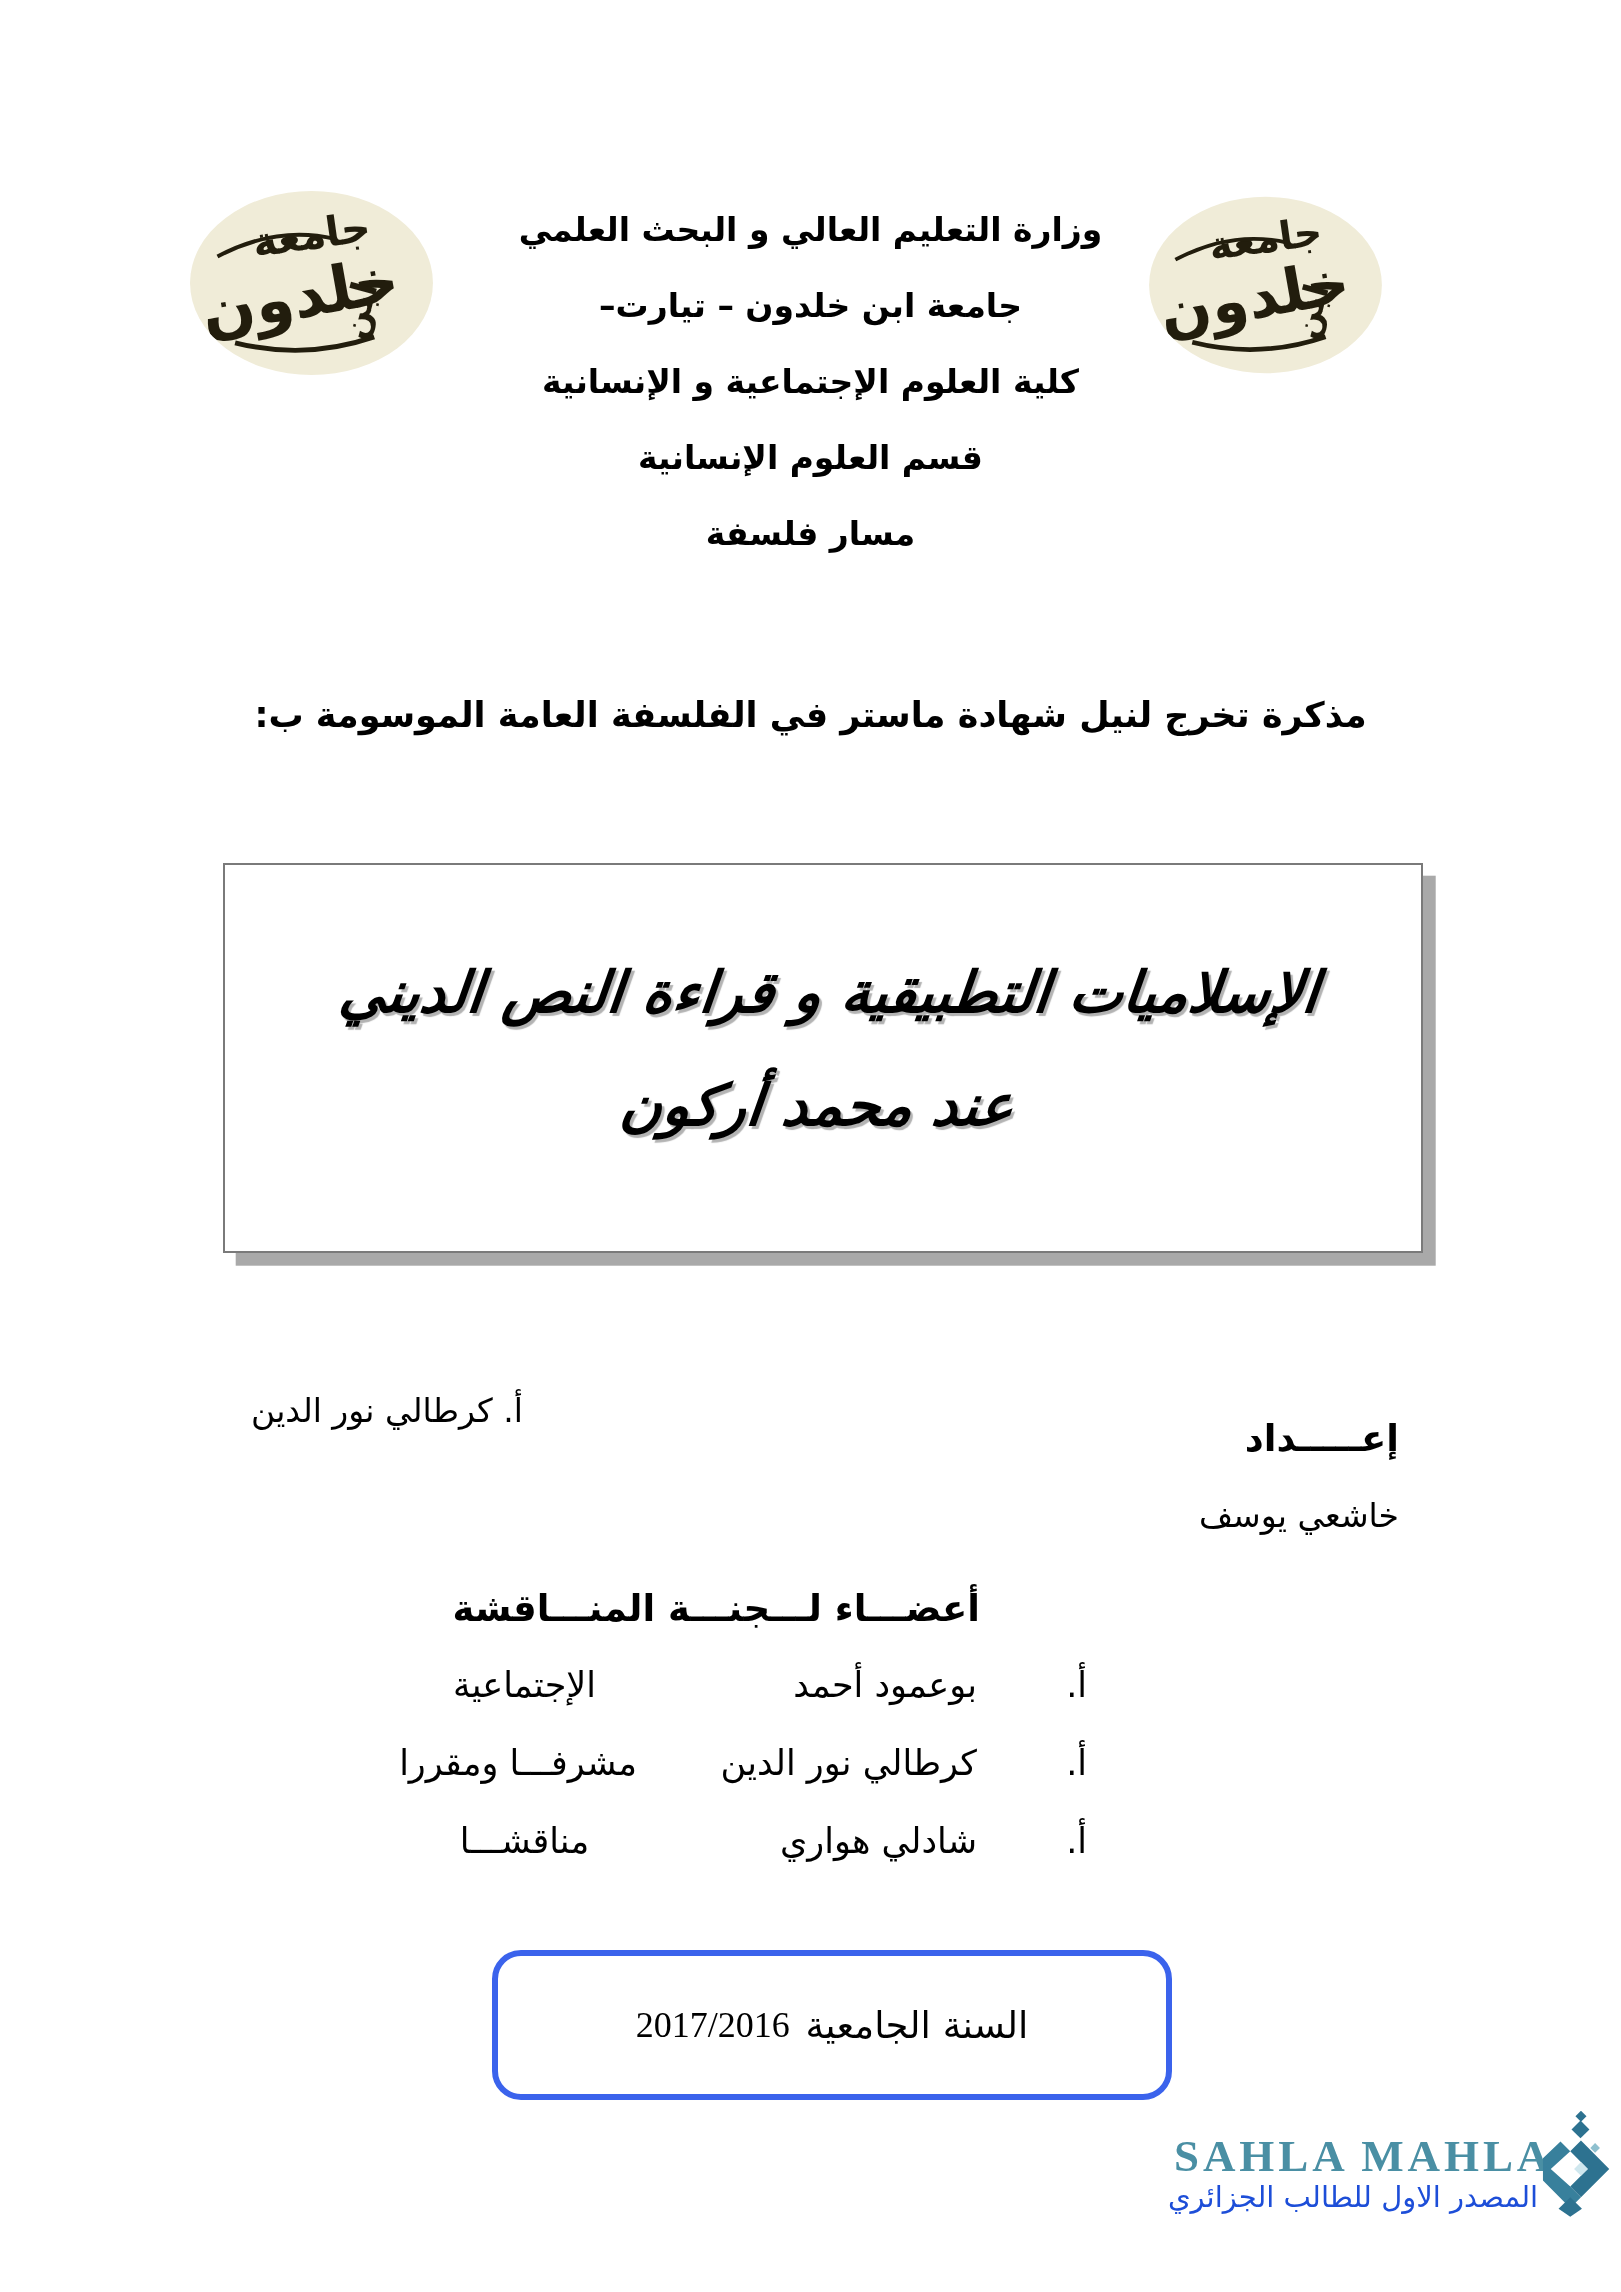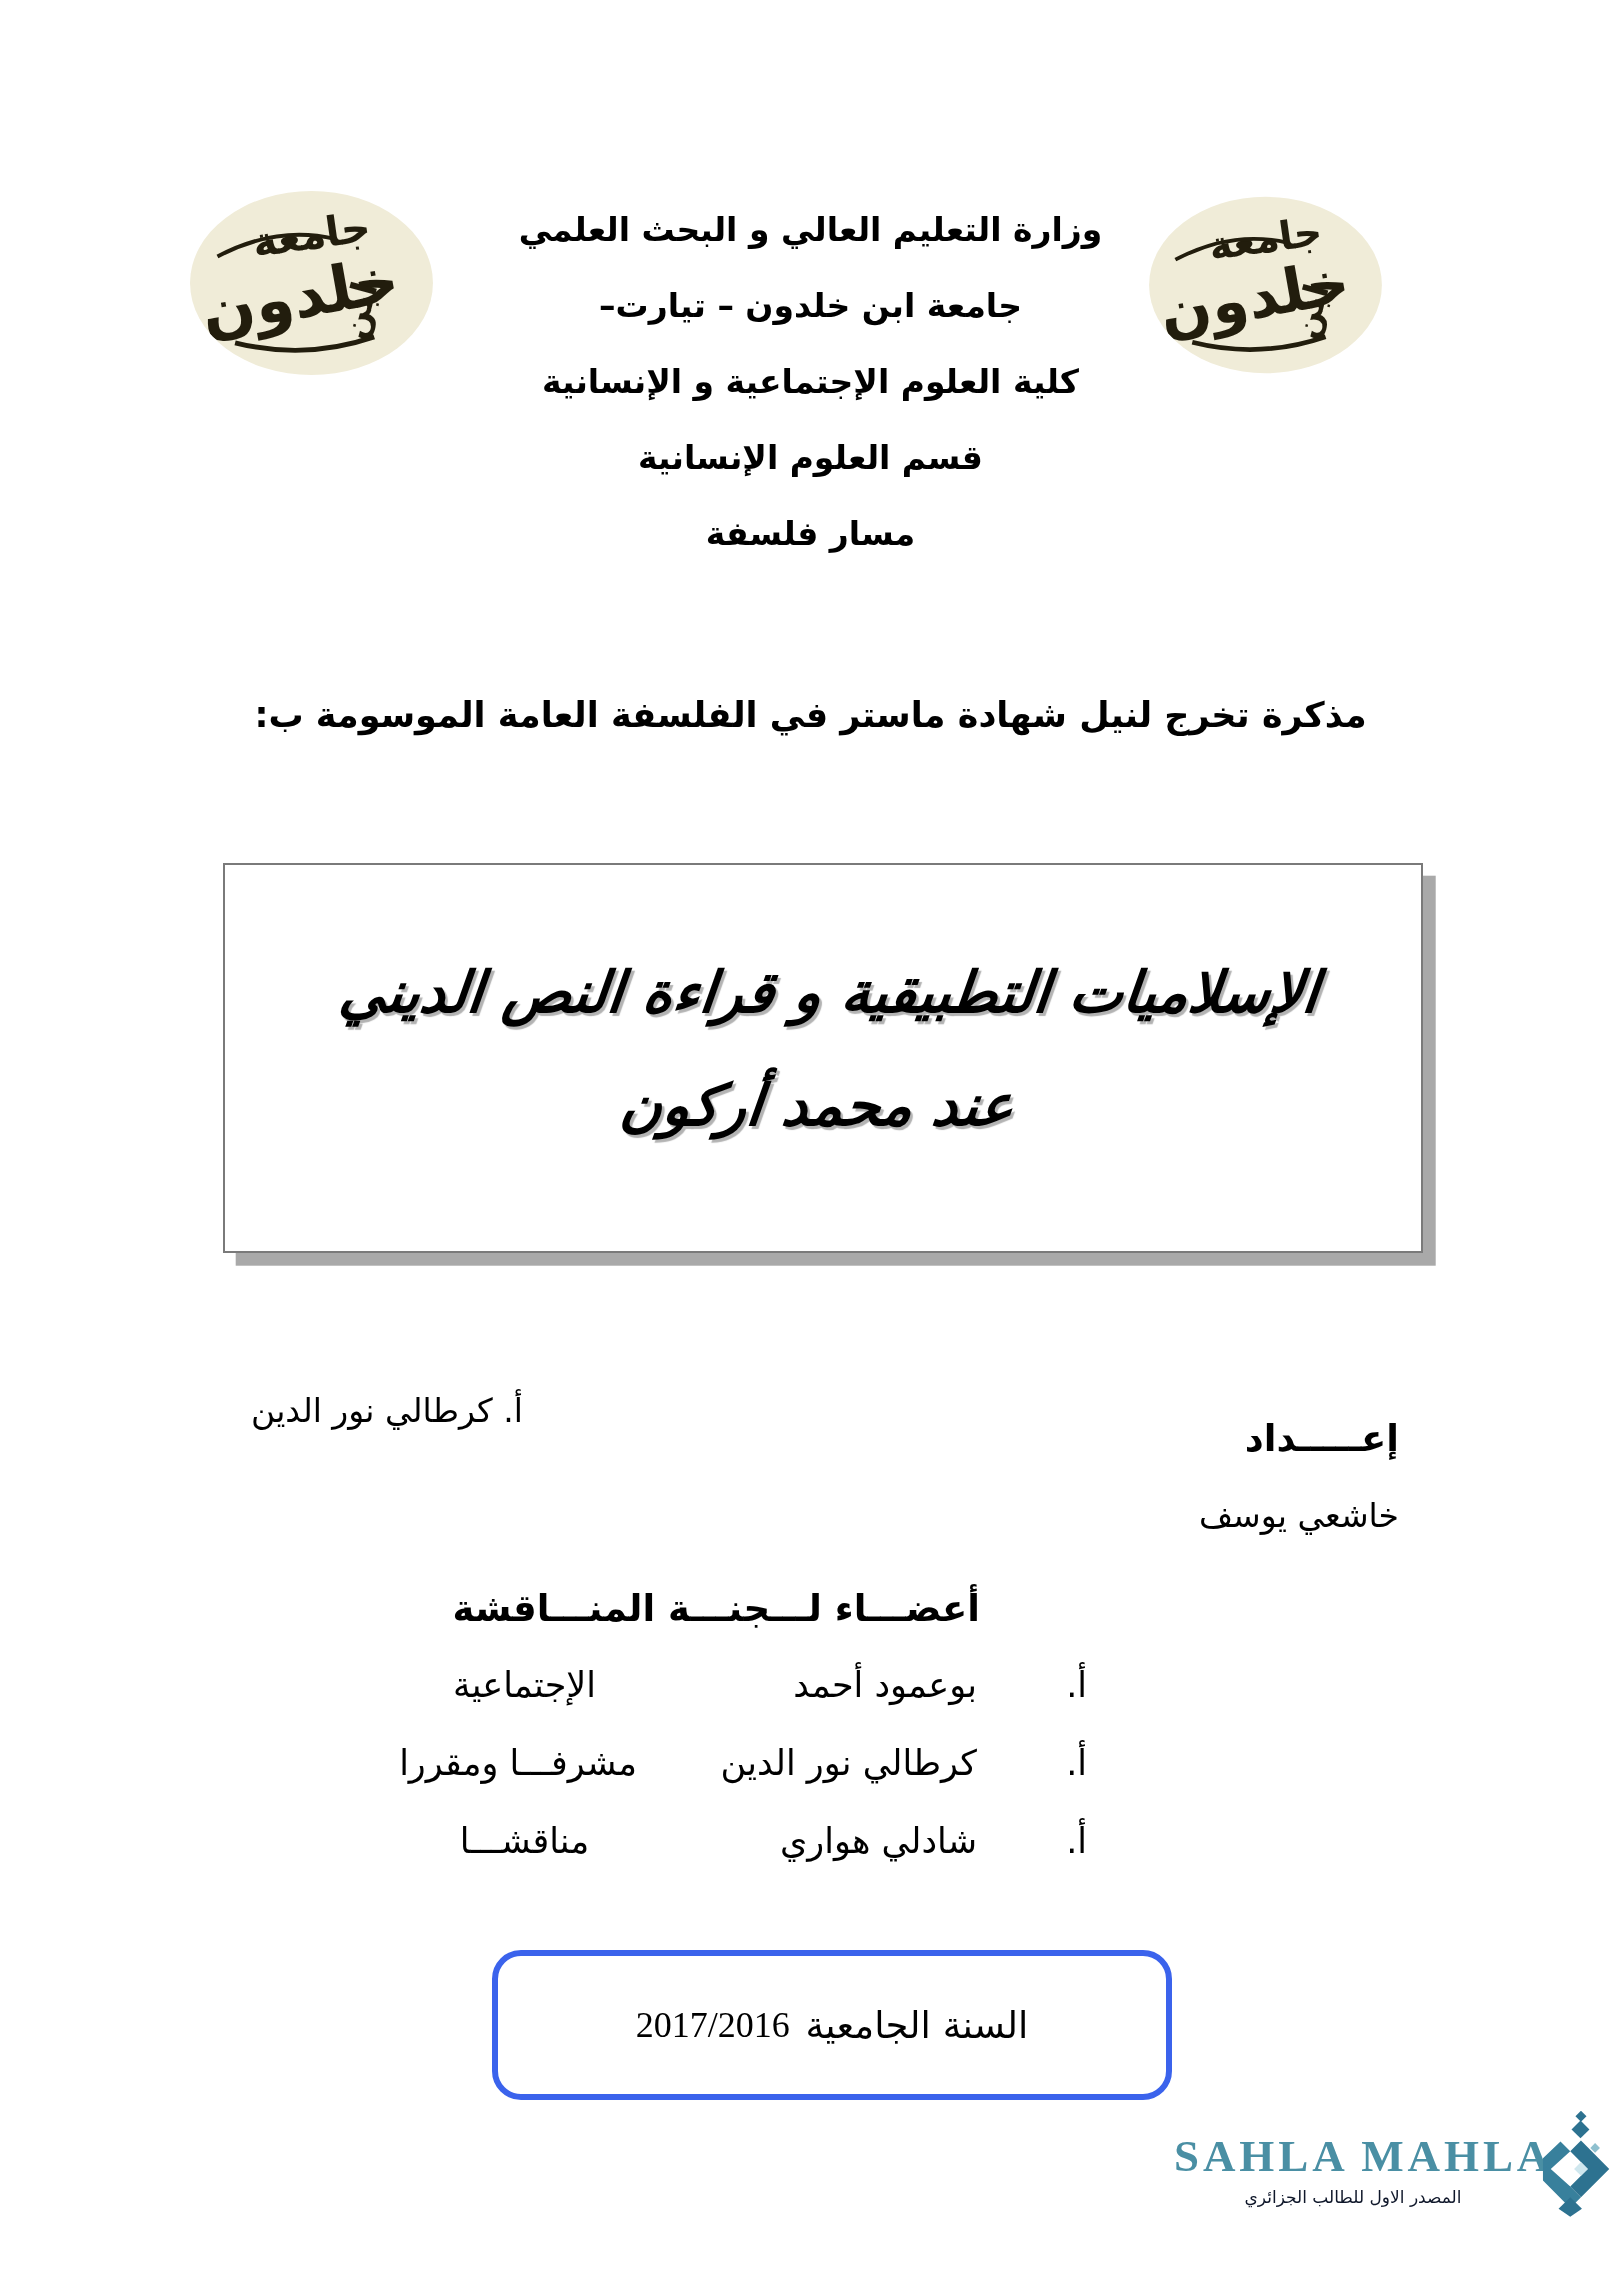--- a/index.html
+++ b/index.html
@@ -41,21 +41,21 @@
   
   .year-box{position:absolute;left:492px;top:1950px;width:680px;height:150px;box-sizing:border-box;
             border:6.9px solid #3b63ec;border-radius:29px;background:#fff;
             display:flex;align-items:center;justify-content:center;direction:rtl;gap:15.7px;}
   .year-label{font-size:37px;white-space:nowrap;}
   .year-value{font-family:"Liberation Serif",serif;font-size:36px;direction:ltr;unicode-bidi:embed;}
   
   .brand-block{position:absolute;left:1166px;top:2133px;width:374px;}
   .brand-name{font-family:"Liberation Serif",serif;font-weight:bold;font-size:45px;
               letter-spacing:3.9px;color:#4a8fa4;white-space:nowrap;line-height:47px;margin-left:8px;}
-  .brand-tagline{font-size:17px;color:#0f172a;letter-spacing:2px;white-space:nowrap;
+  .brand-tagline{font-size:29px;color:#1d4ed8;letter-spacing:2px;white-space:nowrap;
                  direction:rtl;text-align:center;line-height:31px;margin-top:2px;}
   .brand-icon{position:absolute;left:1541px;top:2111px;width:78px;height:106px;}
 </style>
 </head>
 <body>
 
 <div class="seal" style="left:188px;top:188px;width:247px;height:192px;">
   <svg width="247" height="192" viewBox="0 0 252 196" aria-hidden="true">
     <defs>
         <clipPath id="sealClipL">

